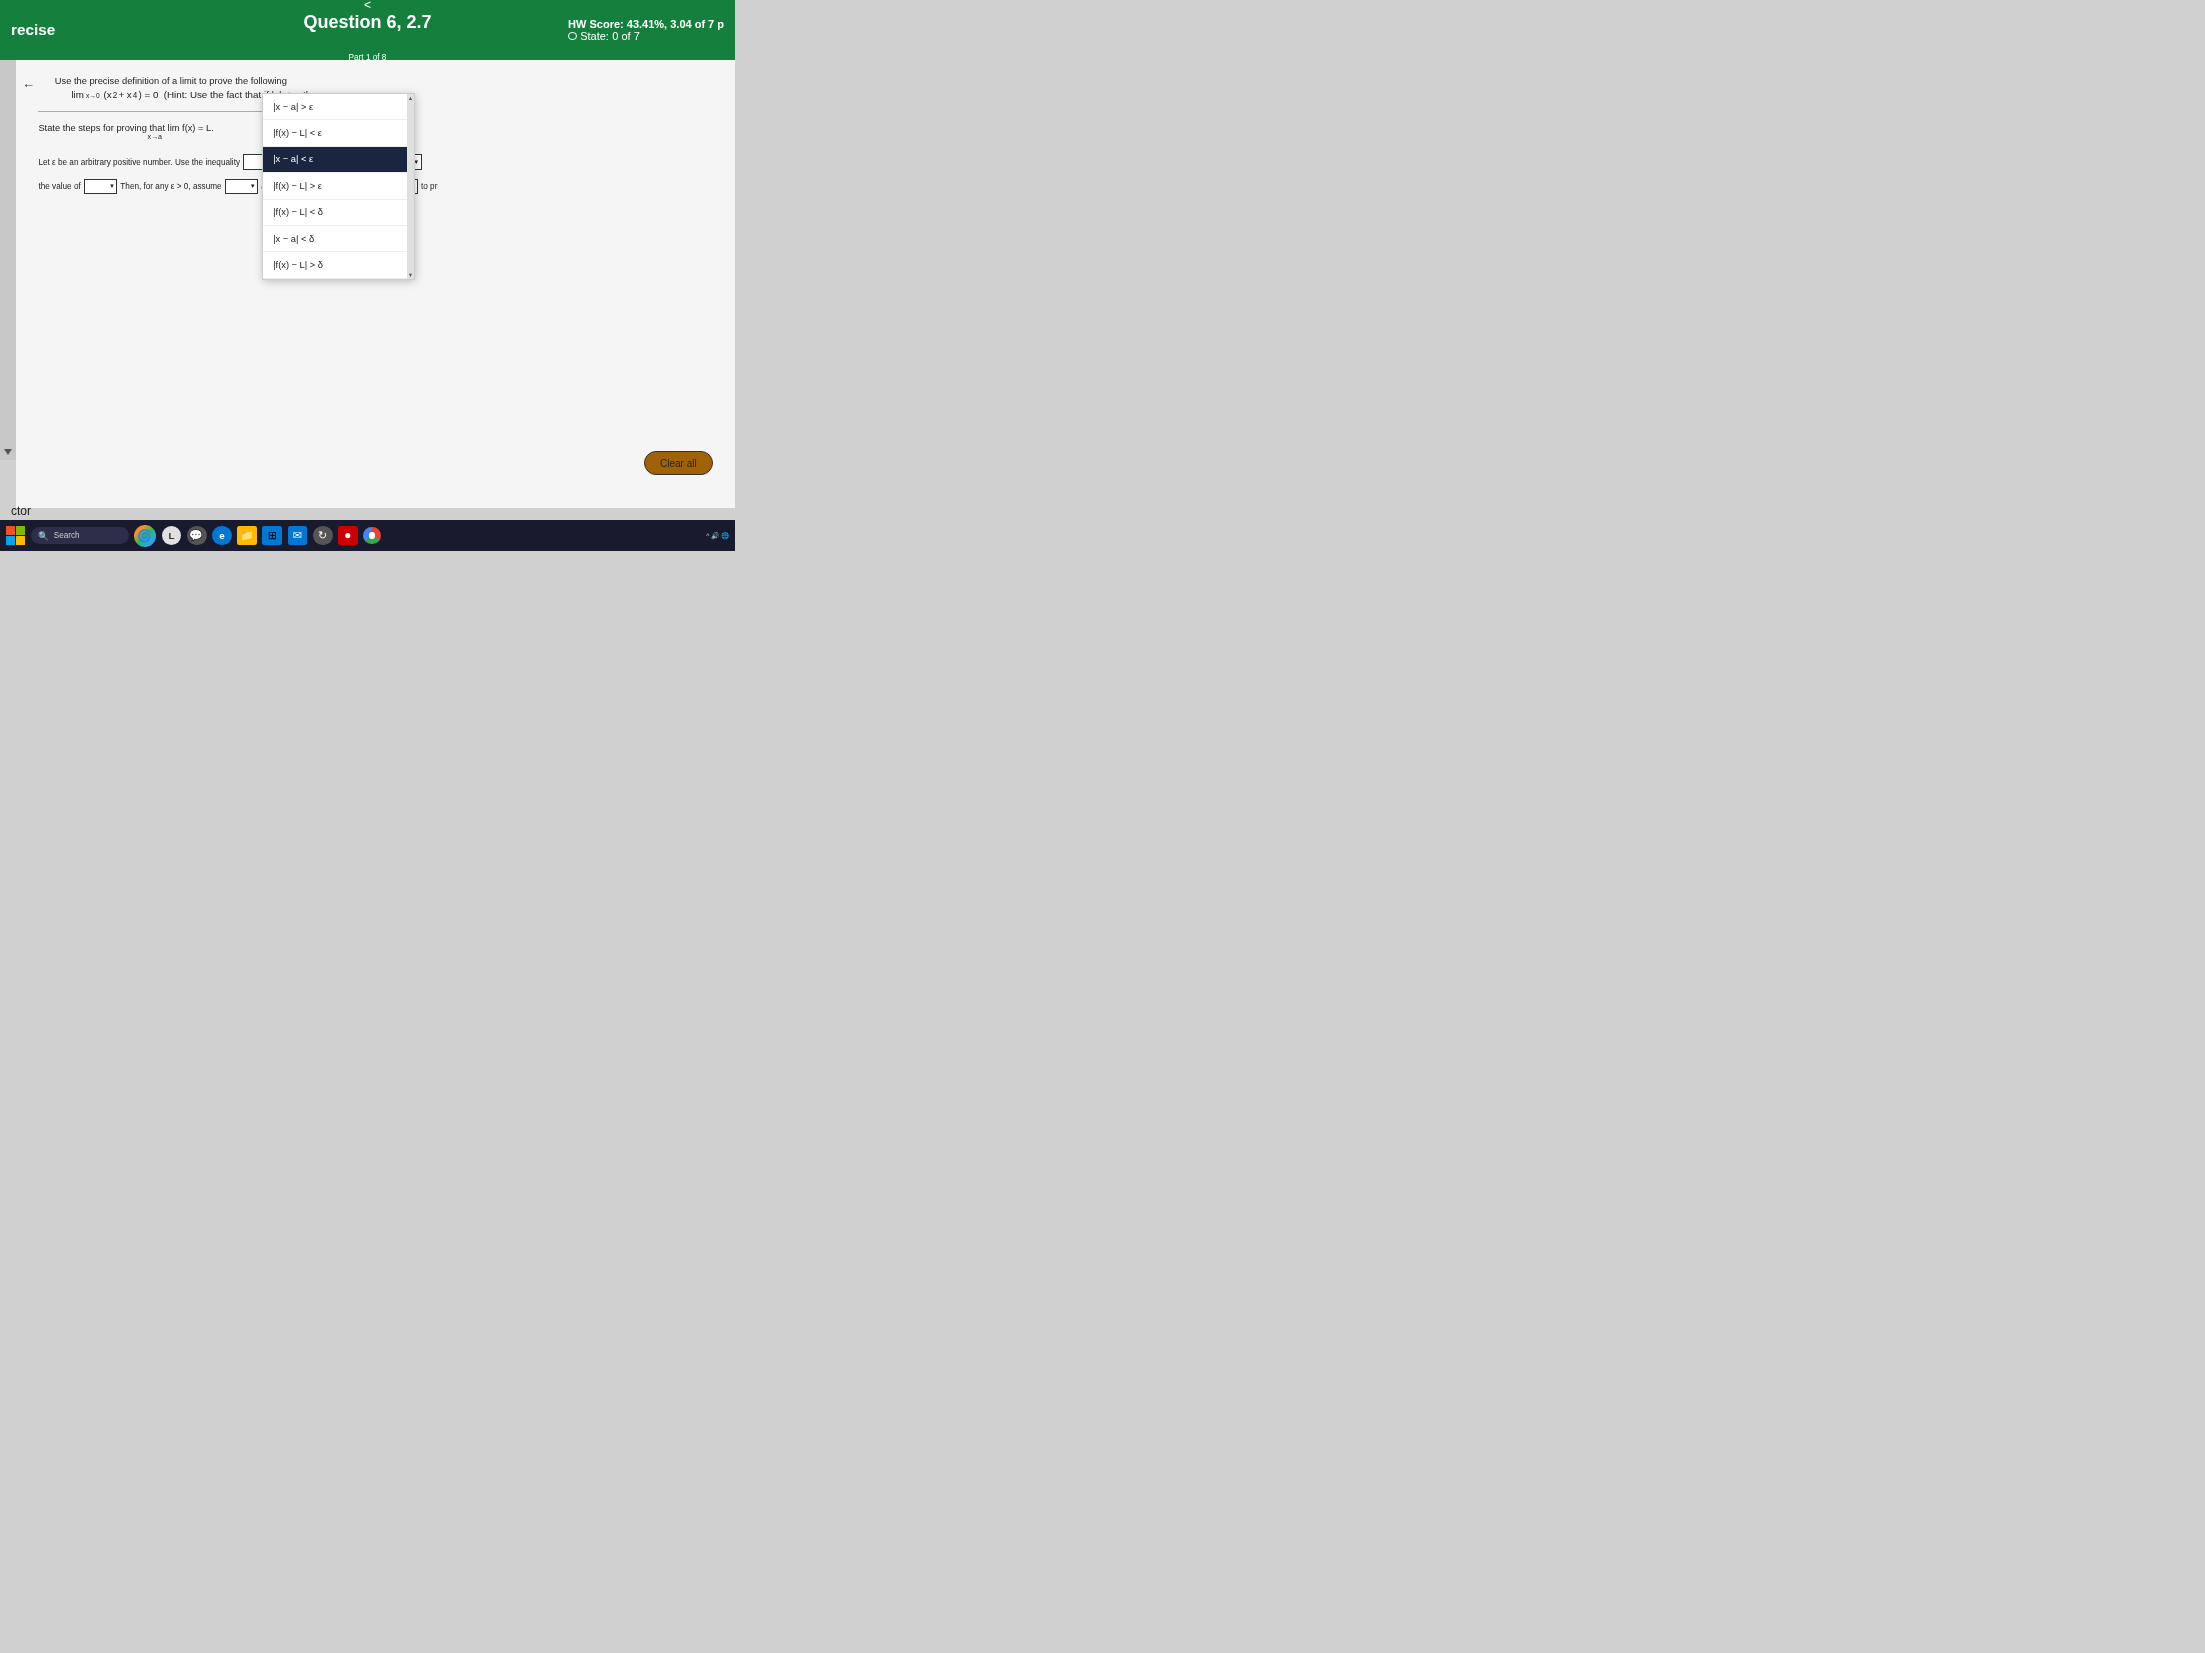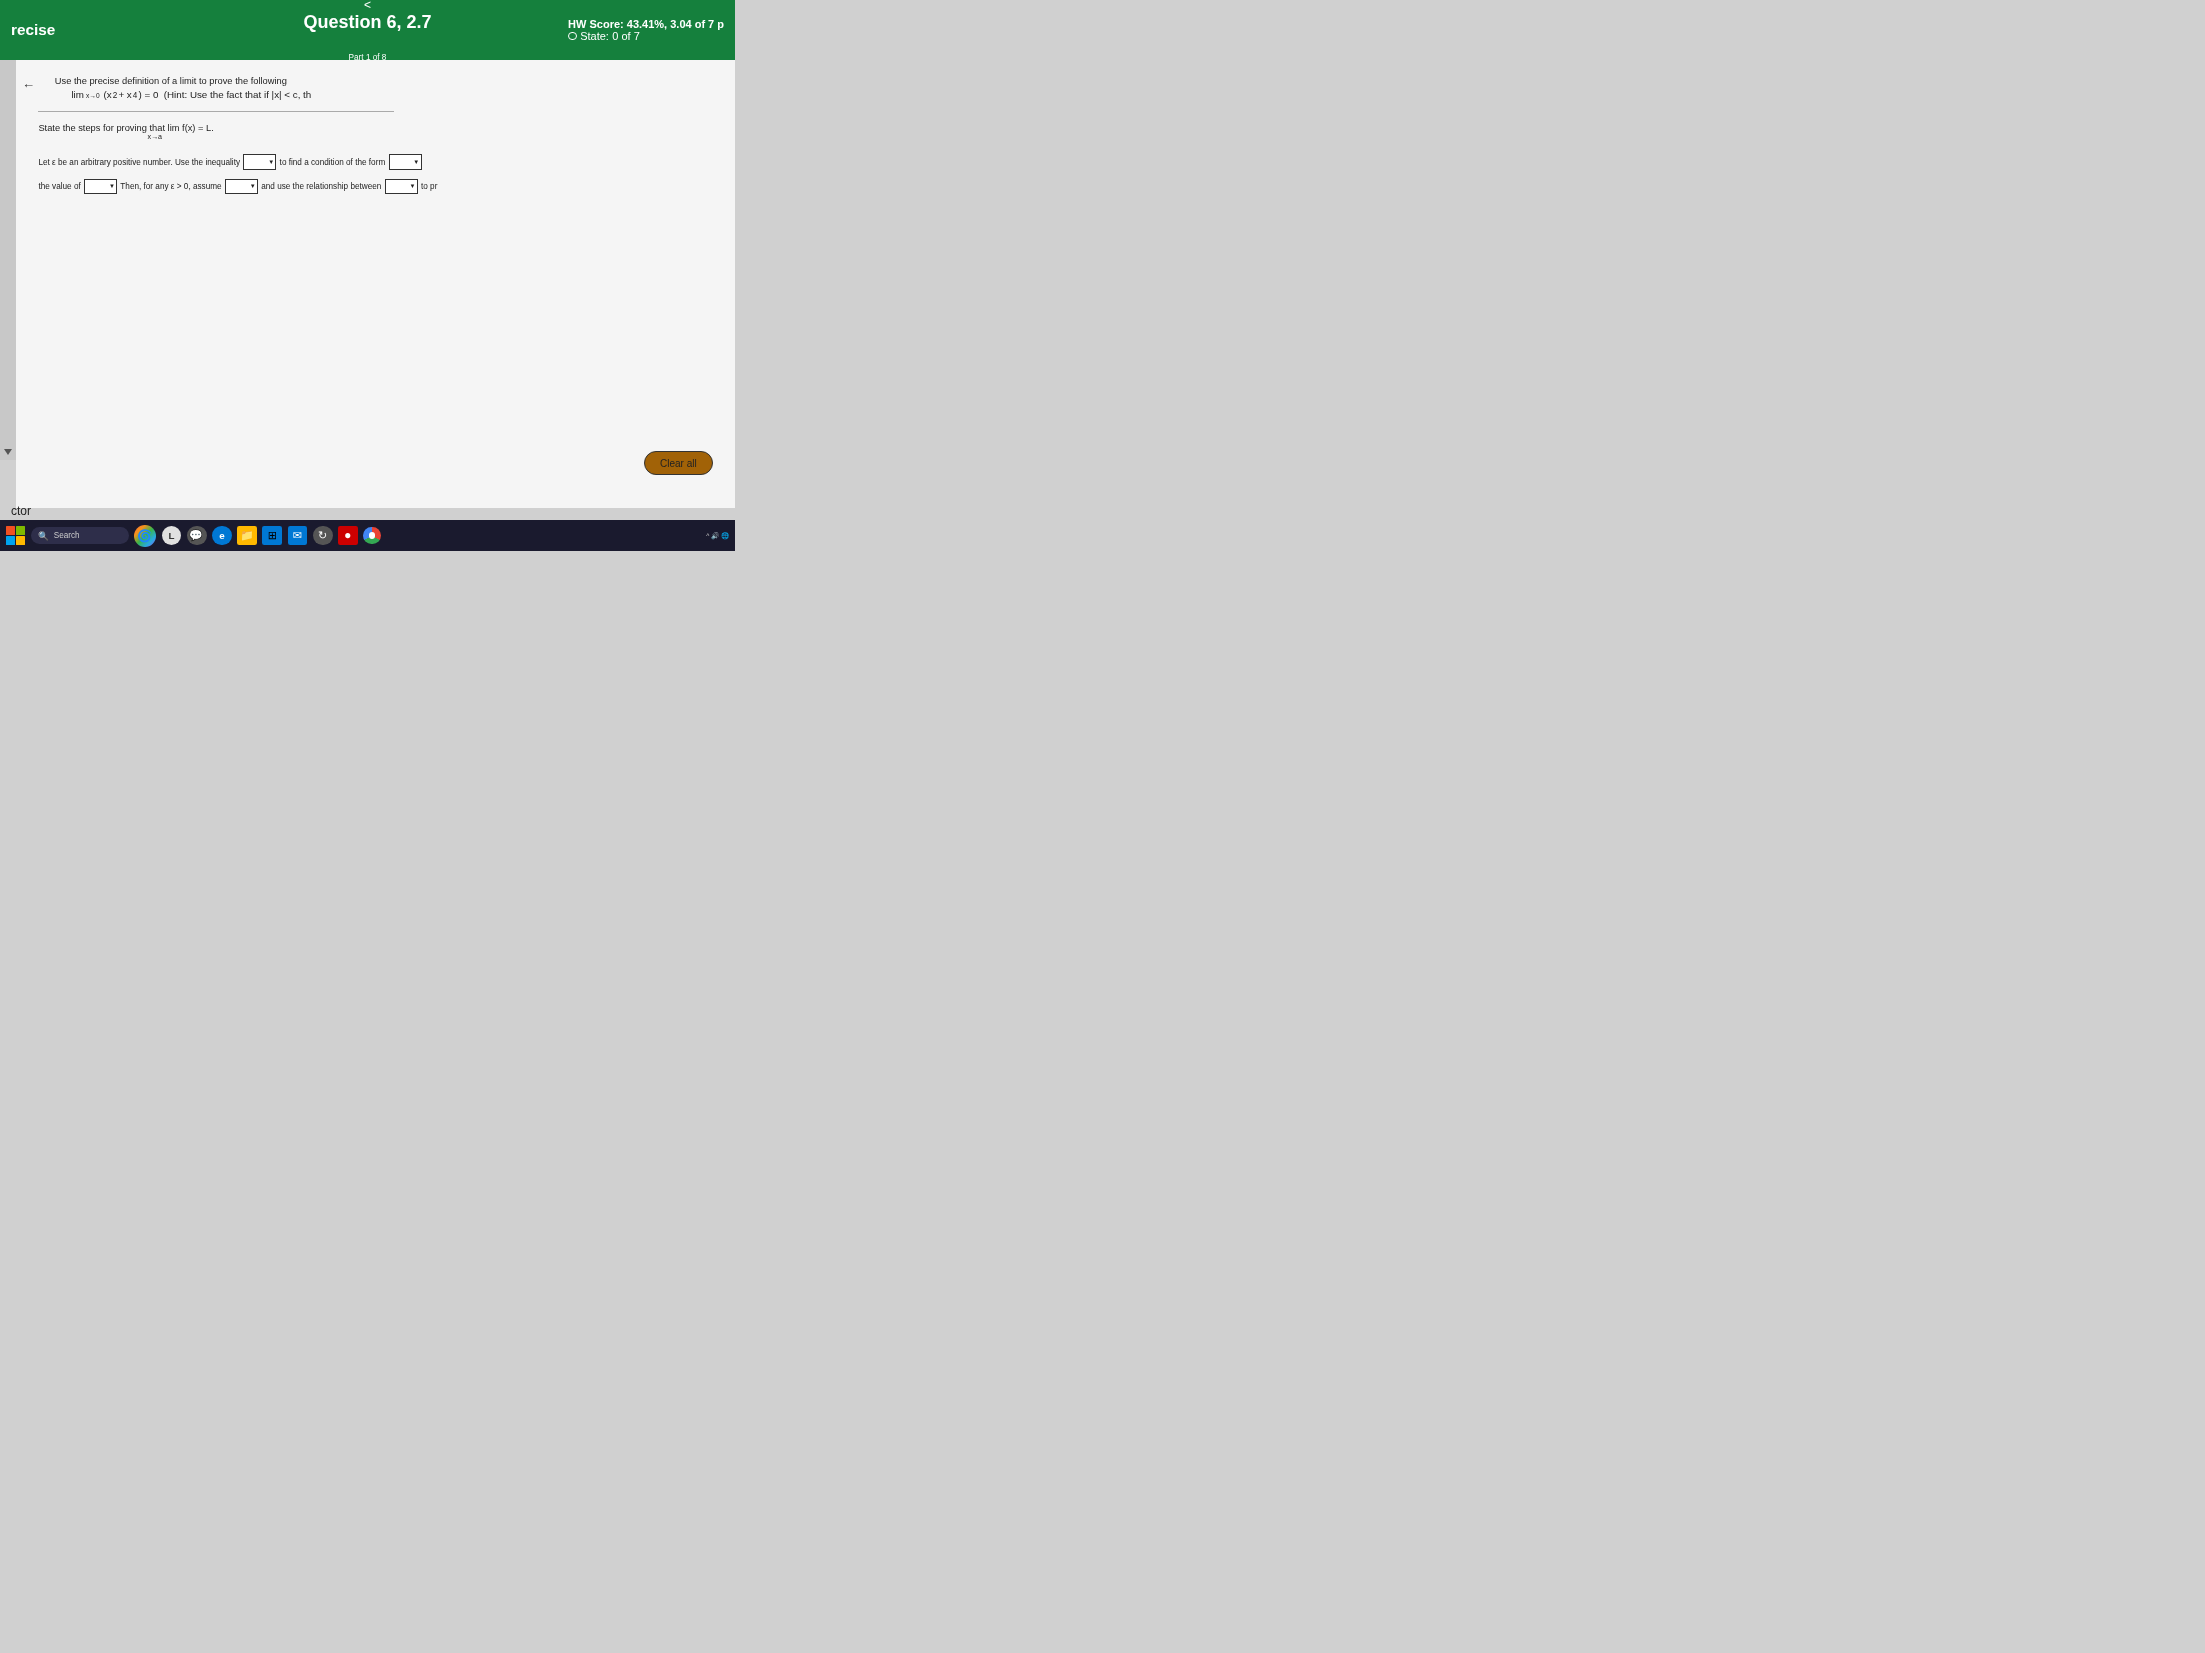--- a/index.html
+++ b/index.html
@@ -435,20 +435,34 @@
     </div>
     <span>and use the relationship between</span>
     <div class="dropdown-wrapper">
       <select class="dropdown-select">
         <option></option>
       </select>
     </div>
     <span>to pr</span>
   </div>
 
+  <div class="dropdown-menu">
+    <div class="dropdown-menu-item">|x − a| &gt; ε</div>
+    <div class="dropdown-menu-item">|f(x) − L| &lt; ε</div>
+    <div class="dropdown-menu-item selected">|x − a| &lt; ε</div>
+    <div class="dropdown-menu-item">|f(x) − L| &gt; ε</div>
+    <div class="dropdown-menu-item">|f(x) − L| &lt; δ</div>
+    <div class="dropdown-menu-item">|x − a| &lt; δ</div>
+    <div class="dropdown-menu-item">|f(x) − L| &gt; δ</div>
+
+    <div class="dropdown-scroll-indicator">
+      <span class="scroll-arrow-up">▲</span>
+      <span class="scroll-arrow-down">▼</span>
+    </div>
+  </div>
 
   <button class="clear-all-btn">Clear all</button>
 
 </div>
 
 <div class="ctor-label">ctor</div>
 
 <div class="taskbar">
 
   <div class="taskbar-start">

